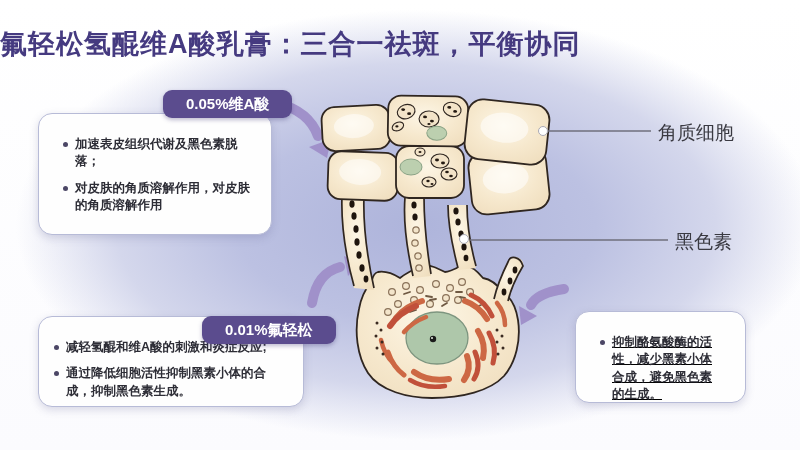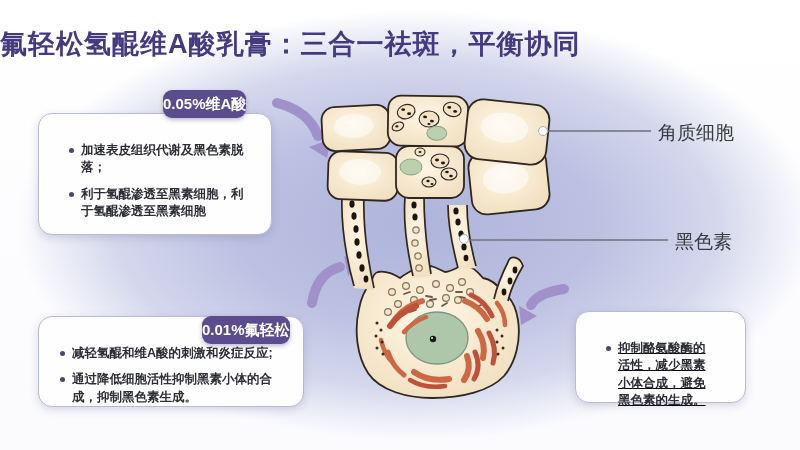--- a/index.html
+++ b/index.html
@@ -10,32 +10,32 @@
       radial-gradient(ellipse 400px 215px at 52% 50%, #aeb4db 0%, #bcc1e2 45%, #d4d7ec 75%, rgba(250,250,253,0) 100%),
       linear-gradient(#ffffff, #fbfbfe);
   }
   .title{
     position:absolute;top:26px;left:0;width:800px;text-align:left;
     font-size:27px;font-weight:bold;color:#453a80;letter-spacing:1px;
   }
   .tag{
     position:absolute;background:#5b4c8e;color:#ffffff;
     font-size:15px;font-weight:600;line-height:1.35;
-    padding:4px 0;border-radius:9px;z-index:4;
+    padding:4px 23px;border-radius:9px;z-index:4;
     box-shadow:0 2px 4px rgba(70,60,120,.35);white-space:nowrap;
   }
   .tag-retinoin{left:163px;top:90px;}
   .tag-fluocinolone{left:202px;top:292px;margin-top:24px;}
   .tag-hydroquinone{left:577px;top:287px;}
   .card{
     position:absolute;background:#fefefe;border:1px solid #b7bbd7;
     border-radius:14px;box-shadow:0 3px 8px rgba(90,90,140,.22);
     z-index:3;box-sizing:border-box;
   }
-  .card ul{list-style:none;margin:14px;padding:0;}
+  .card ul{list-style:none;margin:8px;padding:0;}
   .card li{
     position:relative;padding-left:13px;font-size:12.5px;font-weight:600;
     color:#2d2d36;line-height:1.38;margin-bottom:9px;
   }
   .card li:last-child{margin-bottom:0;}
   .card li::before{
     content:"";position:absolute;left:1px;top:6px;width:5px;height:5px;
     border-radius:50%;background:#4c4766;
   }
   .card-retinoin{left:38px;top:113px;width:234px;height:122px;padding:14px 8px 8px 15px;}
@@ -55,21 +55,21 @@
 <div class="stage">
 
   <div class="title">氟轻松氢醌维A酸乳膏：三合一祛斑，平衡协同</div>
 
   <div class="tag tag-retinoin">0.05%维A酸</div>
   <div class="tag tag-fluocinolone">0.01%氟轻松</div>
 
   <div class="card card-retinoin">
     <ul>
       <li>加速表皮组织代谢及黑色素脱落；</li>
-      <li>利于氢醌渗透至黑素细胞，利于氢醌渗透至黑素细胞</li>
+      <li>对皮肤的角质溶解作用，对皮肤的角质溶解作用</li>
     </ul>
   </div>
 
   <div class="card card-fluocinolone">
     <ul>
       <li>减轻氢醌和维A酸的刺激和炎症反应;</li>
       <li>通过降低细胞活性抑制黑素小体的合成，抑制黑色素生成。</li>
     </ul>
   </div>
 

